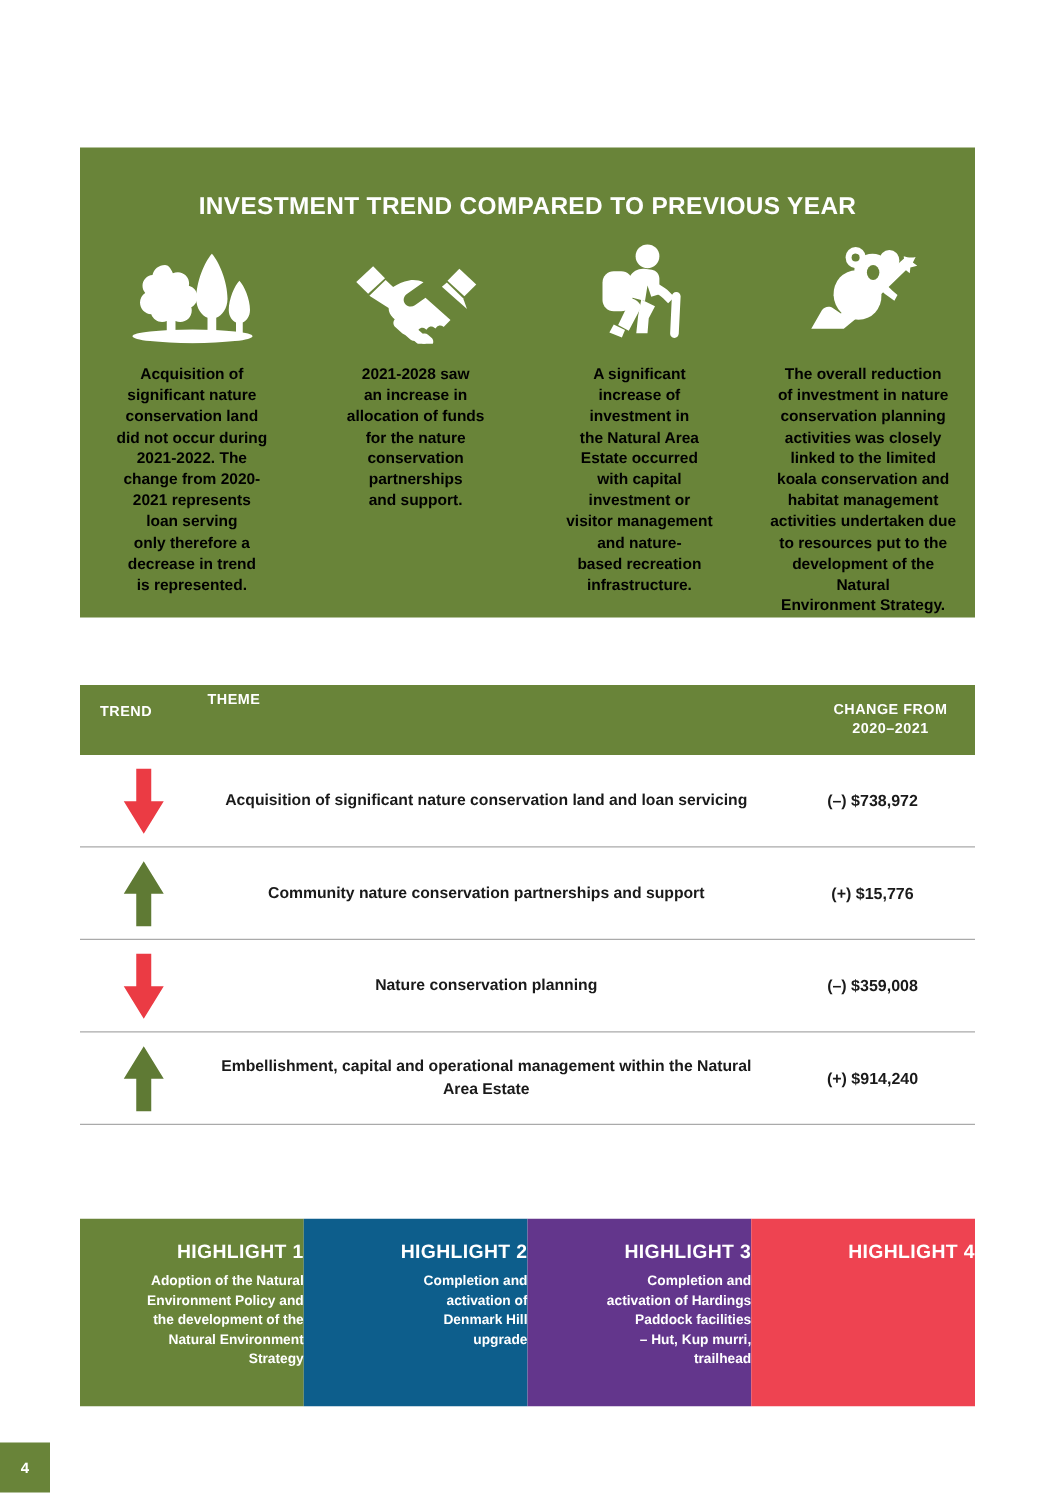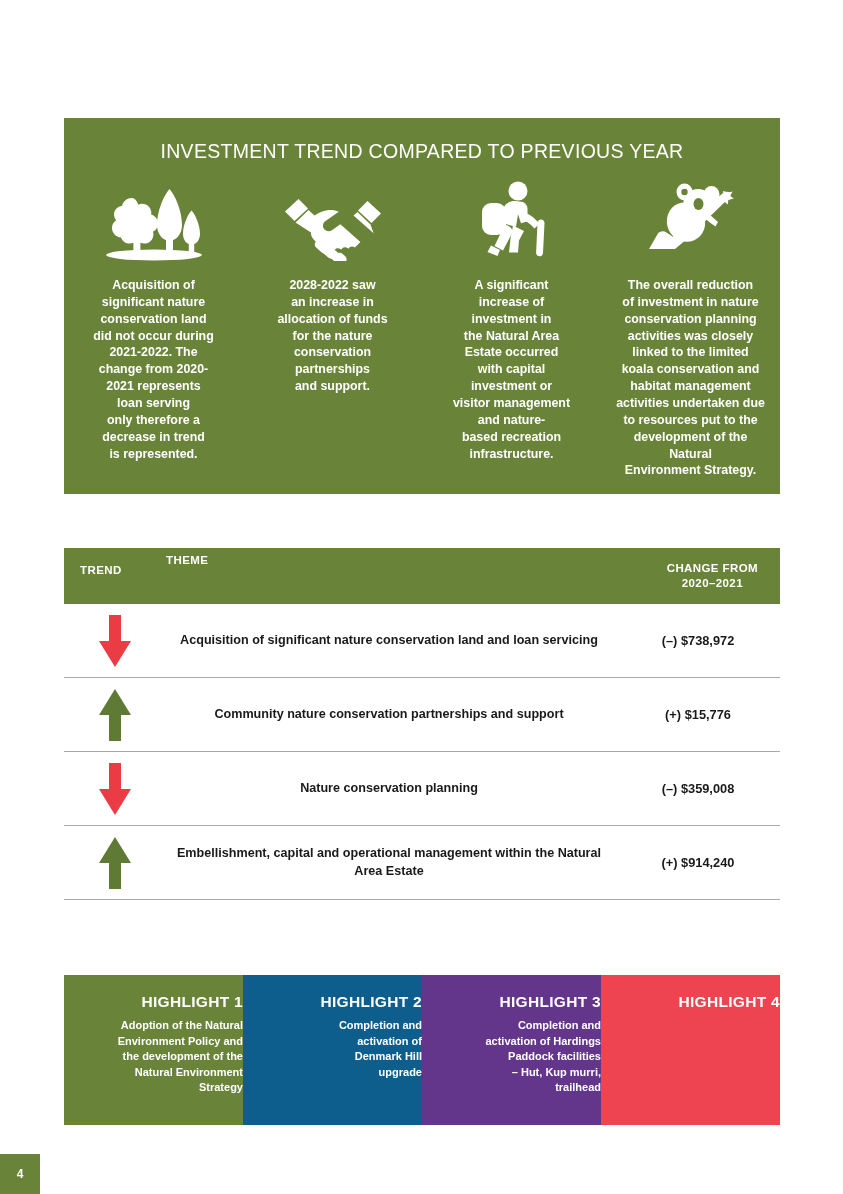--- a/index.html
+++ b/index.html
@@ -21,24 +21,24 @@
     left: 64px;
     top: 118px;
     width: 716px;
     height: 376px;
     background: #698439;
     box-sizing: border-box;
   }
   .trend-panel-title {
     color: #ffffff;
     font-size: 19.5px;
-    font-weight: normal;
+    font-weight: bold;
     letter-spacing: 0.3px;
     text-align: center;
-    margin-top: 22px;
+    margin-top: 36px;
   }
   .trend-cols {
     display: flex;
     margin-top: 20px;
   }
   .trend-col {
     flex: 1 1 0;
     display: flex;
     flex-direction: column;
     align-items: center;
@@ -46,21 +46,21 @@
     box-sizing: border-box;
   }
   .trend-icon {
     height: 78px;
     display: flex;
     align-items: flex-end;
     justify-content: center;
   }
   .trend-text {
     margin-top: 16px;
-    color: #ffffff;
+    color: #000000;
     font-size: 12.4px;
     font-weight: bold;
     line-height: 1.36;
     text-align: center;
     white-space: pre-line;
   }
 
   
   .trend-table {
     position: absolute;
@@ -217,21 +217,21 @@
 
             <path d="M89.5 41.5 76.5 29l-4 3.4 20.1 17.8z"></path>
 
             <path d="M34.8 58.4c1.6-1.8 4.4-2 6.2-.4l5.5 4.9c1.8 1.6 2 4.4.4 6.2-1.6 1.8-4.4 2-6.2.4l-5.5-4.9c-1.8-1.6-2-4.4-.4-6.2z"></path>
             <path d="M41.4 63.5c1.6-1.8 4.4-2 6.2-.4l5.5 4.9c1.8 1.6 2 4.4.4 6.2-1.6 1.8-4.4 2-6.2.4l-5.5-4.9c-1.8-1.6-2-4.4-.4-6.2z"></path>
             <path d="M48.3 67.9c1.6-1.8 4.4-2 6.2-.4l4.6 4.1c1.8 1.6 2 4.4.4 6.2-1.6 1.8-4.4 2-6.2.4l-4.6-4.1c-1.8-1.6-2-4.4-.4-6.2z"></path>
             <path d="M55.6 71.2c1.5-1.7 4.1-1.9 5.8-.4l2.8 2.5c1.7 1.5 1.9 4.1.4 5.8-1.5 1.7-4.1 1.9-5.8.4l-2.8-2.5c-1.7-1.5-1.9-4.1-.4-5.8z"></path>
           </g>
         </svg>
       </div>
-      <div class="trend-text">2028-2022 saw
+      <div class="trend-text">2021-2028 saw
 an increase in
 allocation of funds
 for the nature
 conservation
 partnerships
 and support.</div>
     </div>
 
     <div class="trend-col">
       <div class="trend-icon">

